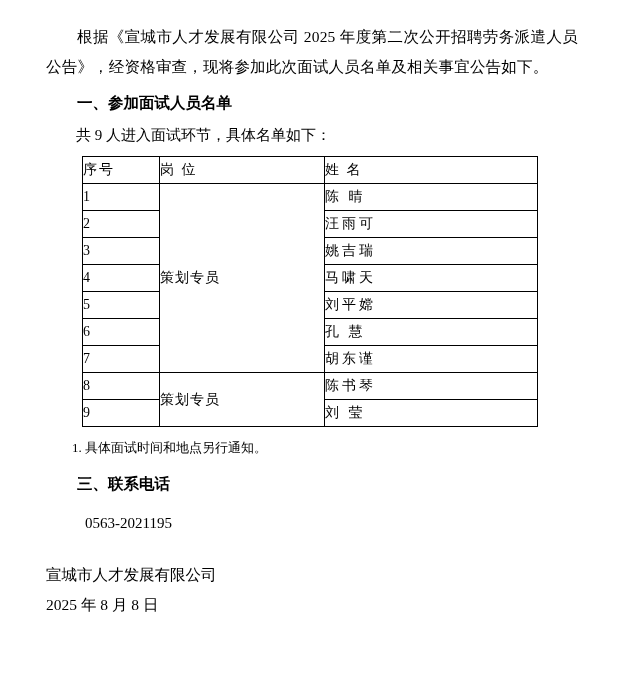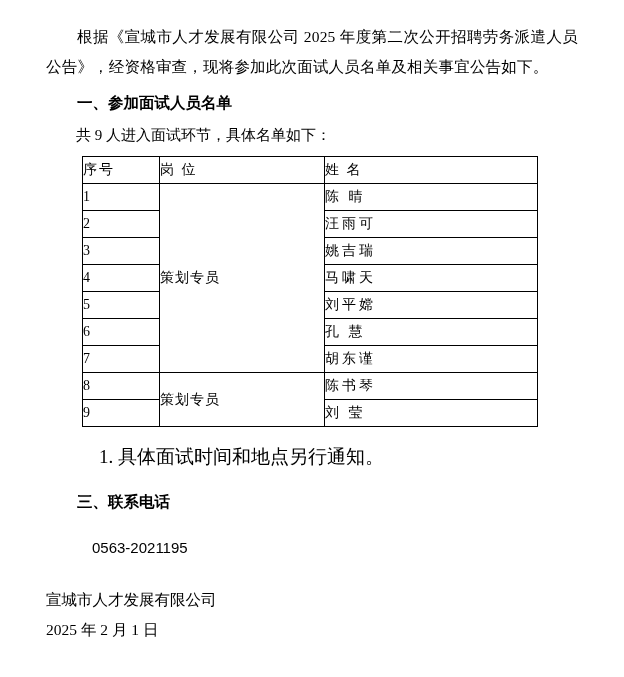--- a/index.html
+++ b/index.html
@@ -37,31 +37,31 @@
     text-indent: 2em;
     margin: 6px 0 2px 0;
   }
   .subline {
     font-size: 15px;
     line-height: 30px;
     text-indent: 2em;
     margin: 0;
   }
   .plainline {
-    font-size: 19px;
+    font-size: 13px;
     line-height: 30px;
-    margin: 15px;
+    margin: 0;
     text-indent: 2em;
   }
   .phone {
     font-size: 15px;
     line-height: 30px;
-    margin: 16px;
+    margin: 9px;
     text-indent: 2em;
-    font-family: Liberation Sans, sans-serif;
+    font-family: Liberation Serif, serif;
   }
   table.namelist {
     border-collapse: collapse;
     width: 452px;
     margin: 6px 0 6px 36px;
     table-layout: fixed;
   }
   table.namelist td, table.namelist th {
     border: 1px solid #000000;
     text-align: left;
@@ -150,16 +150,16 @@
     </tbody>
   </table>
 
   <p class="plainline">1. 具体面试时间和地点另行通知。</p>
 
   <h2 class="section-title">三、联系电话</h2>
   <p class="phone">0563-2021195</p>
 
   <div class="signature">
     <div>宣城市人才发展有限公司</div>
-    <div>2025 年 2 月 1 日</div>
+    <div>2025 年 8 月 8 日</div>
   </div>
 
 </div>
 
 </body></html>

